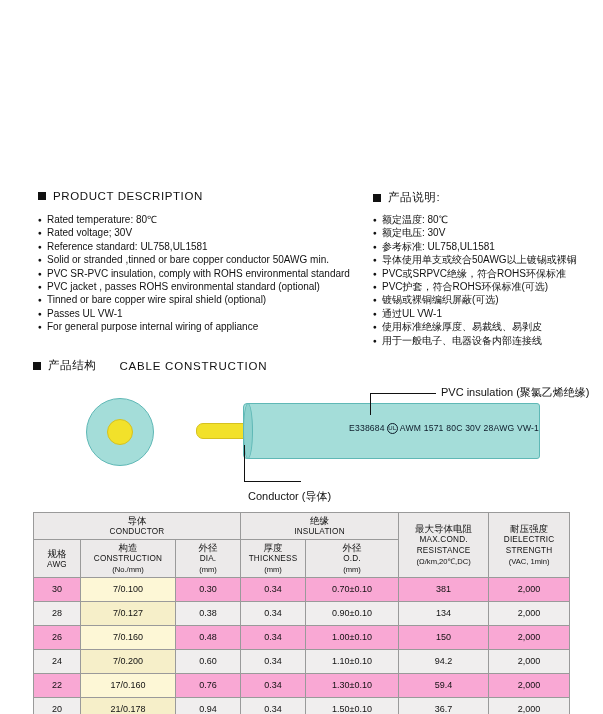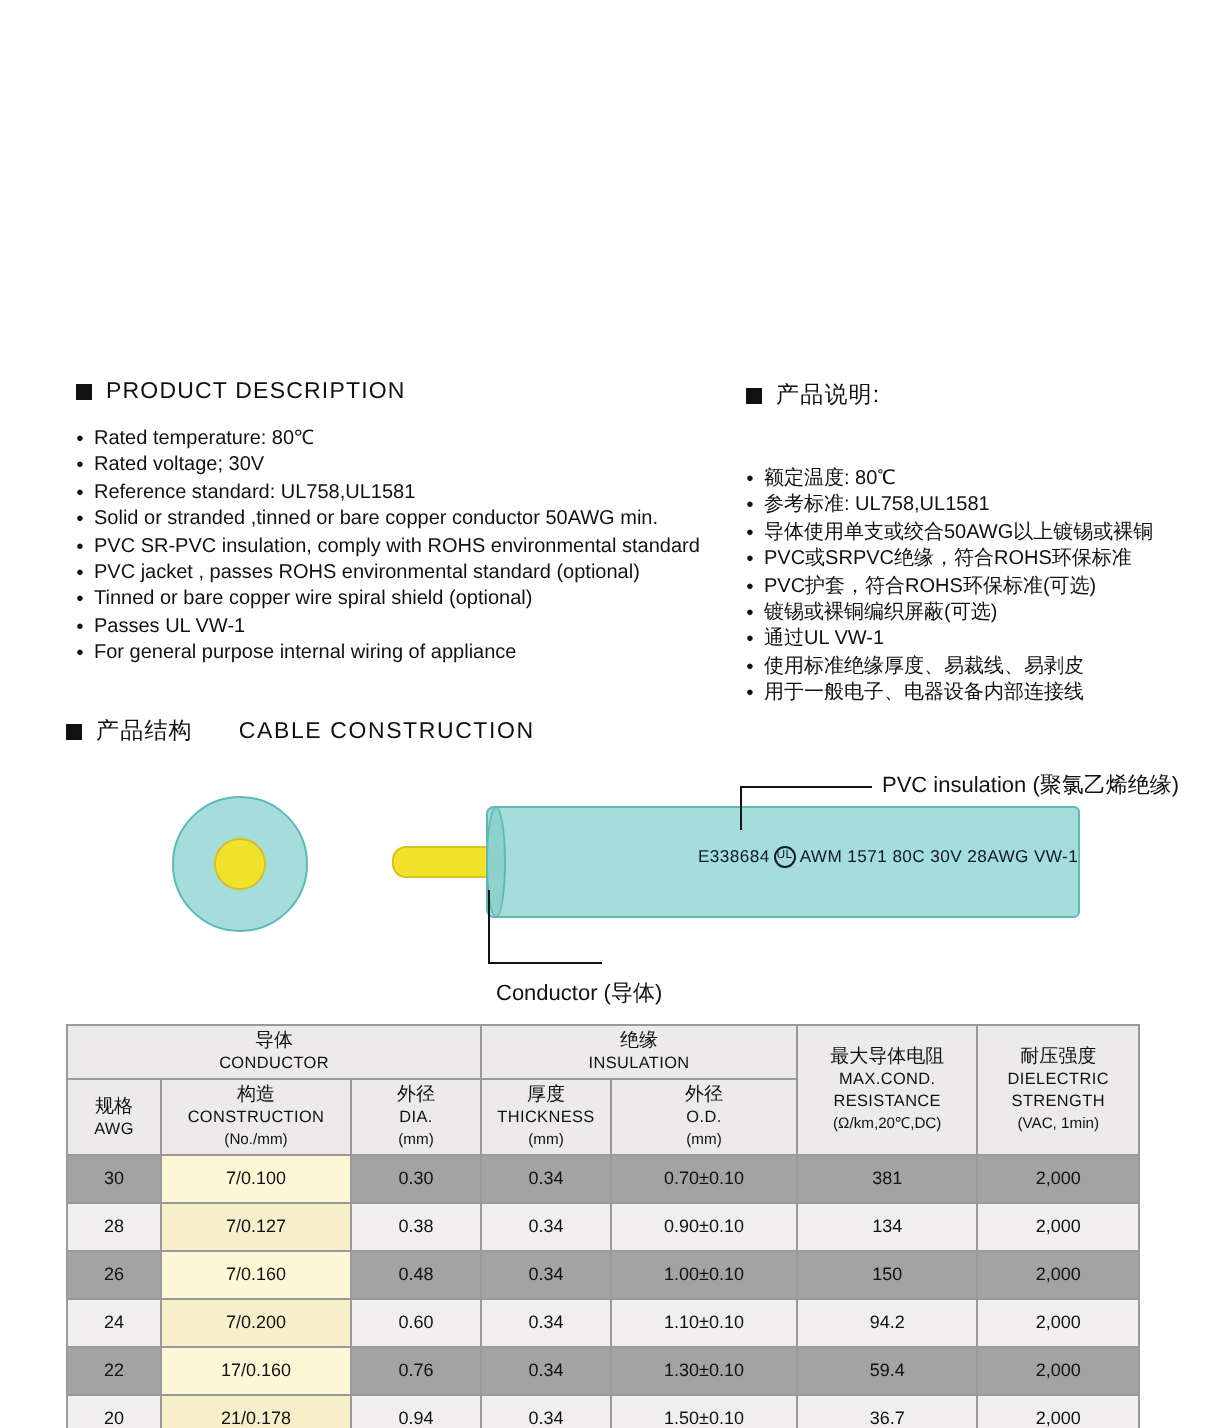--- a/index.html
+++ b/index.html
@@ -47,21 +47,21 @@
   #constr-head { left: 33px; top: 358px; }
 
   
   .bullets {
     position: absolute;
     font-size: 10px;
     line-height: 13.4px;
     color: #111;
   }
   #desc-list { left: 38px; top: 213px; width: 330px; }
-  #desc-list-cn { left: 373px; top: 213px; width: 225px; margin-top: 20px; }
+  #desc-list-cn { left: 373px; top: 213px; width: 225px; }
   .bullets li {
     list-style: none;
     position: relative;
     padding-left: 9px;
     white-space: nowrap;
   }
   .bullets ul { margin: 0; padding: 0; }
   .bullets li:before {
     content: "\25CF";
     position: absolute;
@@ -186,21 +186,21 @@
     vertical-align: middle;
     padding: 2px 1px;
     line-height: 11px;
   }
   #spec-table thead th {
     background: #eceaea;
     font-weight: normal;
   }
   #spec-table tbody td {
     height: 19px;
-    background: #a3a3a3;
+    background: #f9a8d4;
   }
   #spec-table tbody tr:nth-child(even) td {
     background: #f0eeee;
   }
   #spec-table tbody td.hl {
     background: #fdf7d6;
   }
   #spec-table tbody tr:nth-child(even) td.hl {
     background: #f6efc9;
   }
@@ -239,20 +239,21 @@
       <li>PVC jacket , passes ROHS environmental standard (optional)</li>
       <li>Tinned or bare copper wire spiral shield (optional)</li>
       <li>Passes UL  VW-1</li>
       <li>For general purpose internal wiring of appliance</li>
     </ul>
   </div>
 
   <div class="bullets" id="desc-list-cn">
     <ul>
       <li>额定温度: 80℃</li>
+      <li>额定电压: 30V</li>
       <li>参考标准: UL758,UL1581</li>
       <li>导体使用单支或绞合50AWG以上镀锡或裸铜</li>
       <li>PVC或SRPVC绝缘，符合ROHS环保标准</li>
       <li>PVC护套，符合ROHS环保标准(可选)</li>
       <li>镀锡或裸铜编织屏蔽(可选)</li>
       <li>通过UL  VW-1</li>
       <li>使用标准绝缘厚度、易裁线、易剥皮</li>
       <li>用于一般电子、电器设备内部连接线</li>
     </ul>
   </div>

